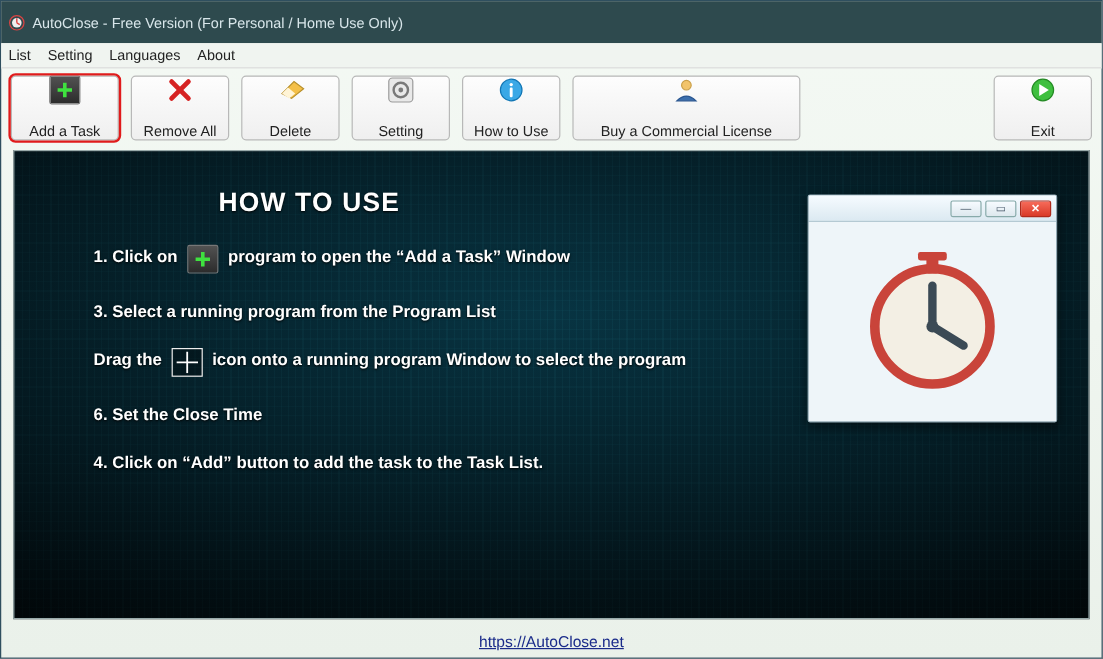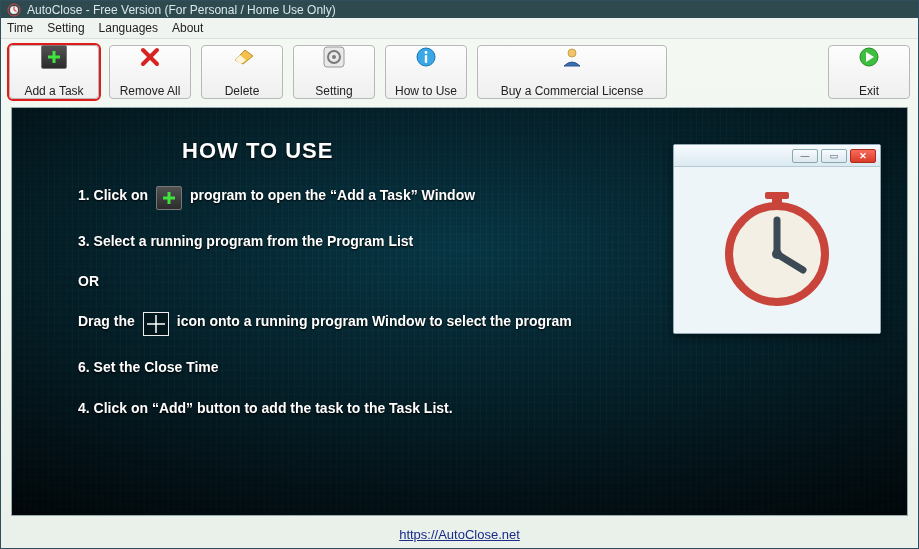--- a/index.html
+++ b/index.html
@@ -13,21 +13,21 @@
   }
   .window {
     width: 919px;
     height: 549px;
     border: 1px solid #2f4f5f;
     background: linear-gradient(#f4f9f4, #eaf1ea);
     display: flex;
     flex-direction: column;
   }
   .titlebar {
-    height: 17px;
+    height: 35px;
     background: #2e4a4e;
     color: #d8e6ea;
     display: flex;
     align-items: center;
     padding: 0 6px;
     font-size: 12px;
   }
   .titlebar-icon {
     width: 14px; height: 14px;
     margin-right: 6px;
@@ -169,21 +169,21 @@
         <circle cx="7" cy="7" r="6" fill="none" stroke="#d44" stroke-width="1"></circle>
         <circle cx="7" cy="7" r="4" fill="#eee"></circle>
         <line x1="7" y1="7" x2="7" y2="3.2" stroke="#d44" stroke-width="1.2"></line>
         <line x1="7" y1="7" x2="9.5" y2="8.5" stroke="#d44" stroke-width="1.2"></line>
       </svg>
     </span>
     <span>AutoClose - Free Version (For Personal / Home Use Only)</span>
   </div>
 
   <div class="menubar">
-    <span>Time</span>
+    <span>List</span>
     <span>Setting</span>
     <span>Languages</span>
     <span>About</span>
   </div>
 
   <div class="toolbar">
 
     <div class="tbtn big highlight">
       <span class="ico">
         <span class="plus-icon-box">
@@ -273,21 +273,20 @@
               <line x1="8" y1="2" x2="8" y2="14"></line>
                 <line x1="2" y1="8" x2="14" y2="8"></line>
             </svg>
           </span>
         </span>
         <span>program to open the “Add a Task” Window</span>
       </div>
 
       <div>3. Select a running program from the Program List</div>
 
-      <div class="or-line">OR</div>
 
       <div>
         <span>Drag the</span>
         <span class="inline-icon">
           <span class="crosshair-box">
             <svg width="18" height="18" viewBox="0 0 18 18">
               <line x1="9" y1="0" x2="9" y2="18" stroke="#fff" stroke-width="1.5"></line>
               <line x1="0" y1="9" x2="18" y2="9" stroke="#fff" stroke-width="1.5"></line>
             </svg>
           </span>

